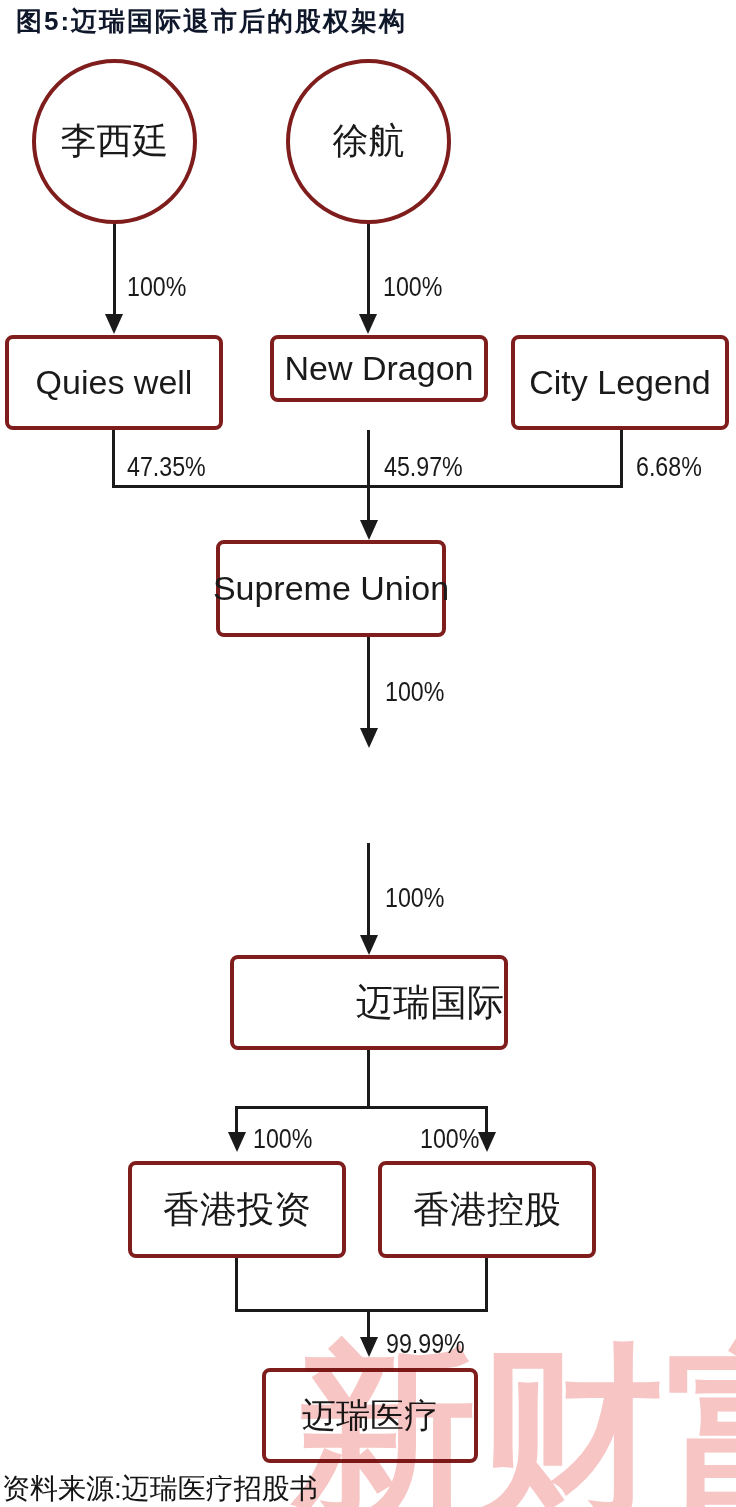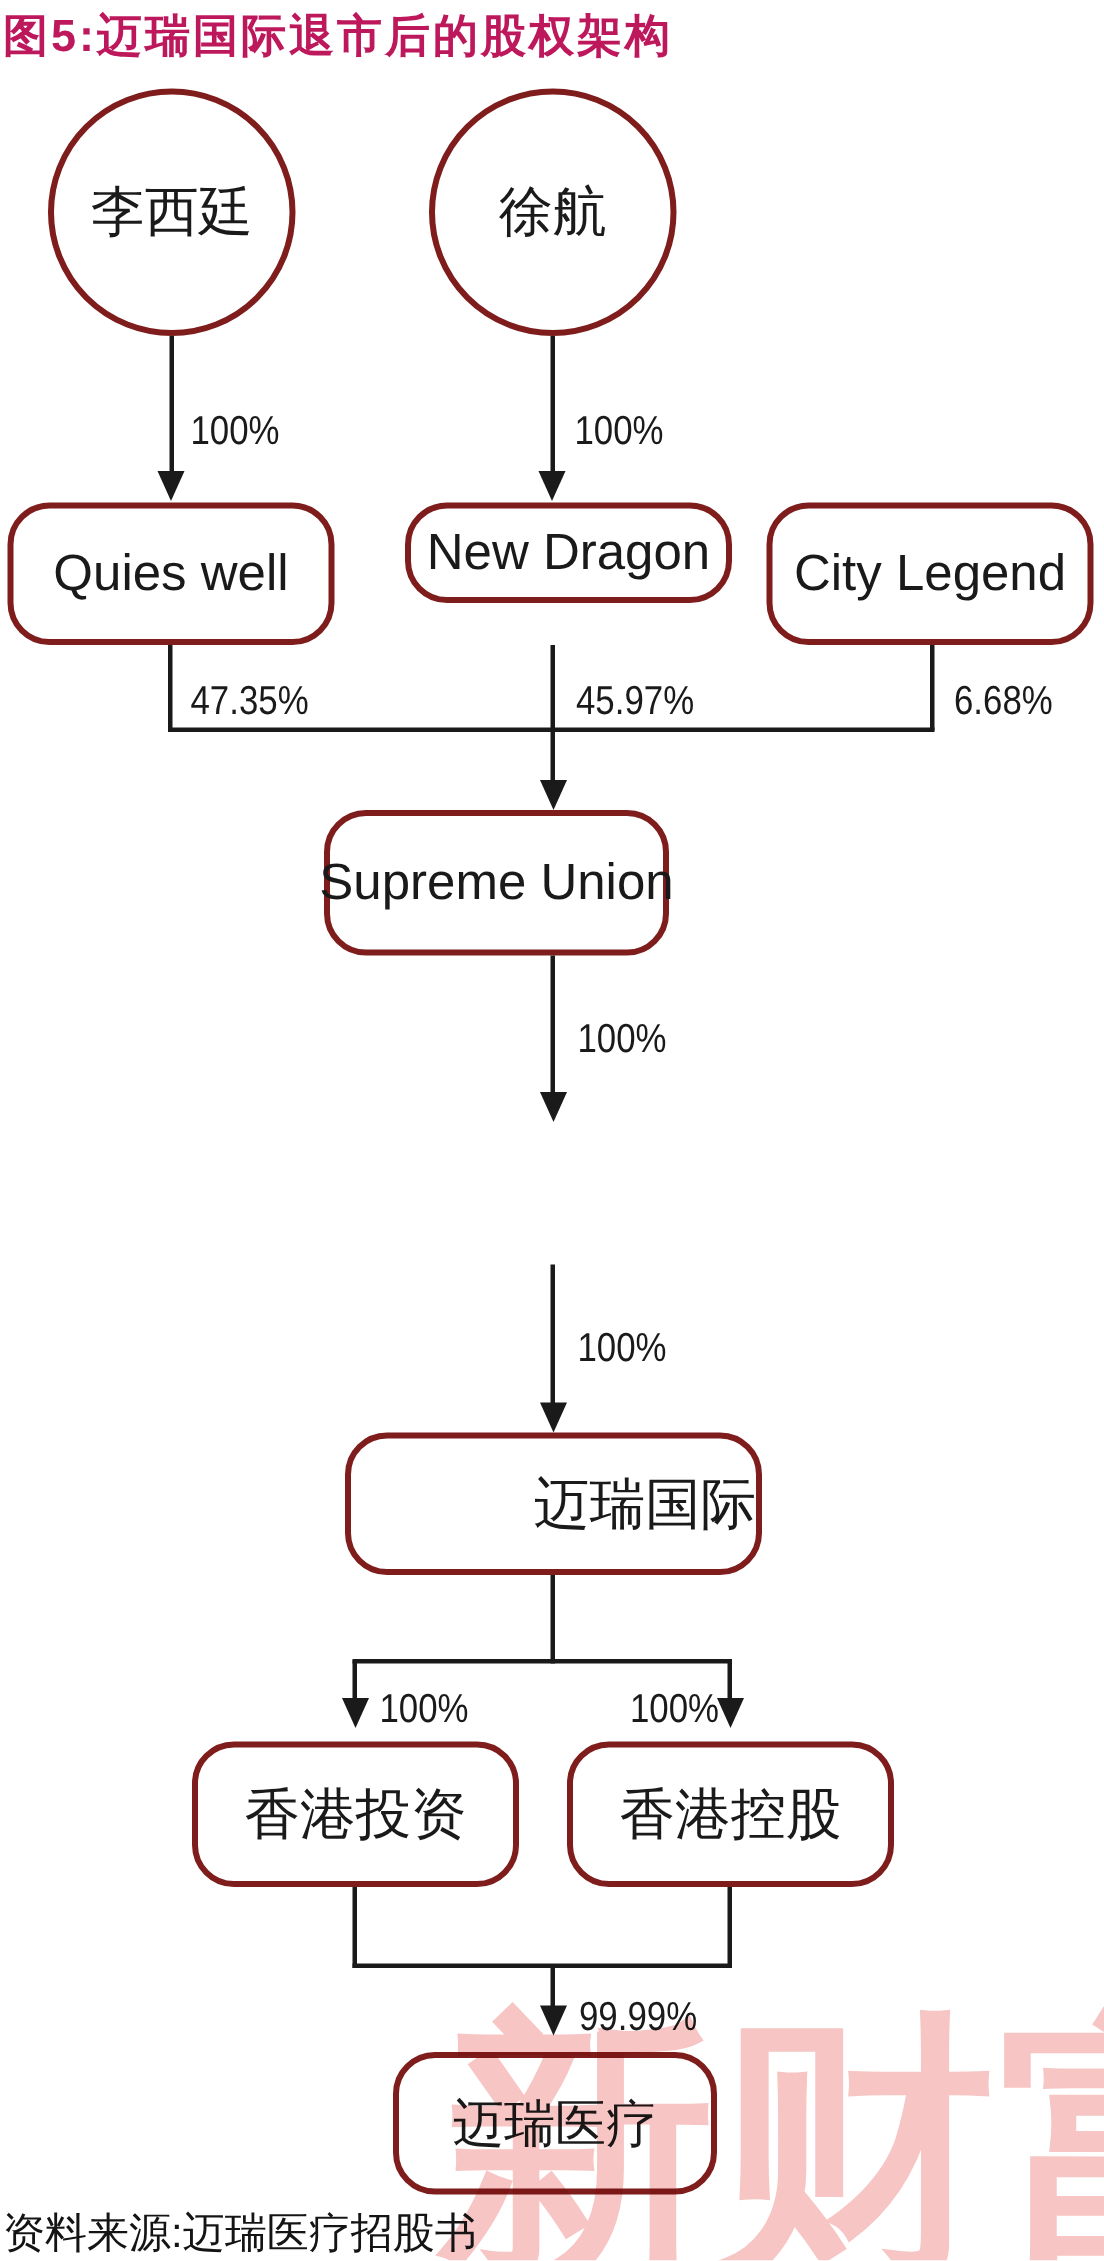--- a/index.html
+++ b/index.html
@@ -1,30 +1,30 @@
 <!DOCTYPE html>
 <html><head>
 <meta charset="utf-8">
 <style>
   html,body{margin:0;padding:0;background:#fff;}
   .canvas{
     position:relative;width:736px;height:1507px;background:#ffffff;
     overflow:hidden;font-family:"Liberation Sans","DejaVu Sans",sans-serif;
   }
   .title{
-    position:absolute;left:2px;top:4px;font-size:30px;font-weight:bold;
-    color:#be185d;letter-spacing:2px;white-space:nowrap;
+    position:absolute;left:16px;top:4px;font-size:26px;font-weight:bold;
+    color:#0f172a;letter-spacing:2px;white-space:nowrap;
   }
   .node{
     position:absolute;box-sizing:border-box;border:4px solid #7f1d1d;
     background:transparent;display:flex;align-items:center;justify-content:center;
     color:#1a1a1a;white-space:nowrap;
   }
   .circle{border-radius:50%;font-size:36px;}
-  .rbox{border-radius:28px;font-size:34px;}
+  .rbox{border-radius:8px;font-size:34px;}
   .cn{font-size:37px;}
   .vline,.hline{position:absolute;background:#1a1a1a;}
   .vline{width:3px;}
   .hline{height:3px;}
   .ah{
     position:absolute;width:0;height:0;
     border-left:9px solid transparent;border-right:9px solid transparent;
     border-top:20px solid #1a1a1a;
   }
   .pct{

